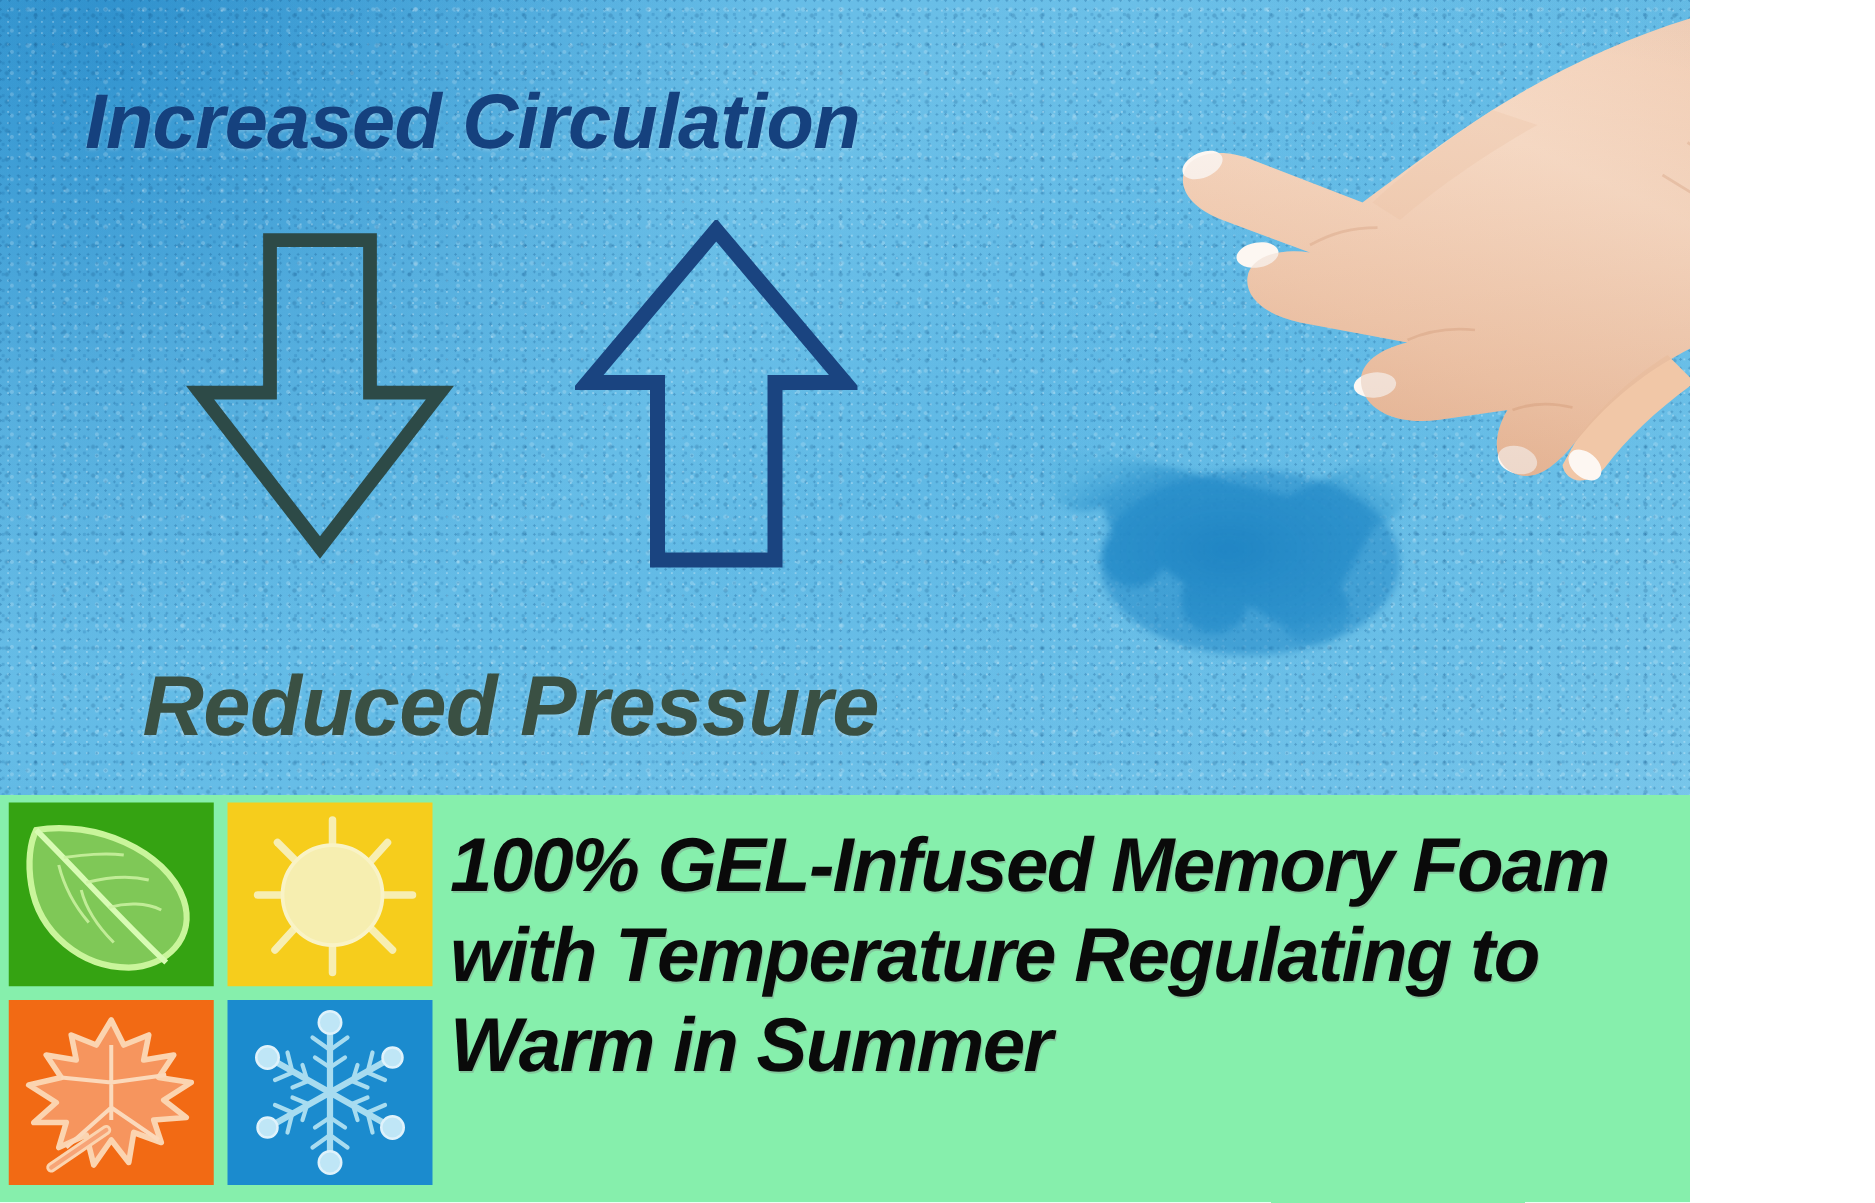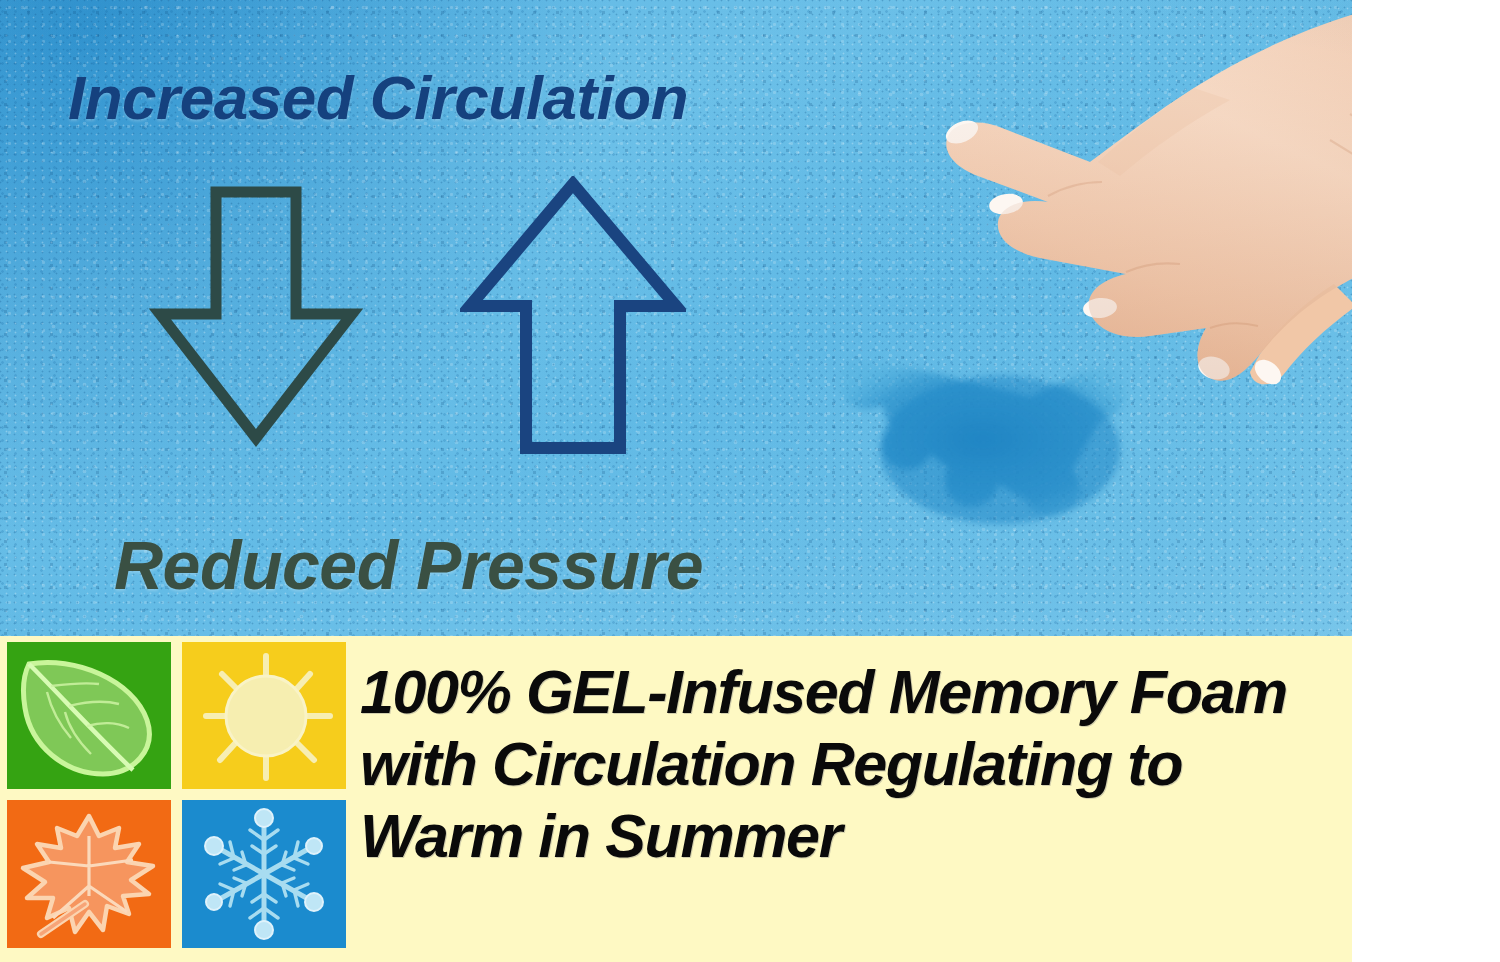--- a/index.html
+++ b/index.html
@@ -121,21 +121,21 @@
     height: 480px;
   }
 
   
   .bottom {
     position: absolute;
     left: 0;
     top: 636px;
     width: 1500px;
     height: 326px;
-    background: #fef9c3;
+    background: #86efac;
   }
 
   .tile-grid {
     position: absolute;
     left: 7px;
     top: 6px;
     width: 339px;
     height: 312px;
     display: grid;
     grid-template-columns: 164px 164px;
@@ -345,17 +345,17 @@
             <circle cx="132" cy="102" r="9"></circle>
             <circle cx="32" cy="102" r="8"></circle>
             <circle cx="132" cy="46" r="8"></circle>
           </g>
         </svg>
       </div>
     </div>
 
     <div class="copy">
       <div class="copy-line">100% GEL-Infused Memory Foam</div>
-      <div class="copy-line">with Circulation Regulating to</div>
+      <div class="copy-line">with Temperature Regulating to</div>
       <div class="copy-line">Warm in Summer</div>
     </div>
   </div>
 </div>
 
 </body></html>

